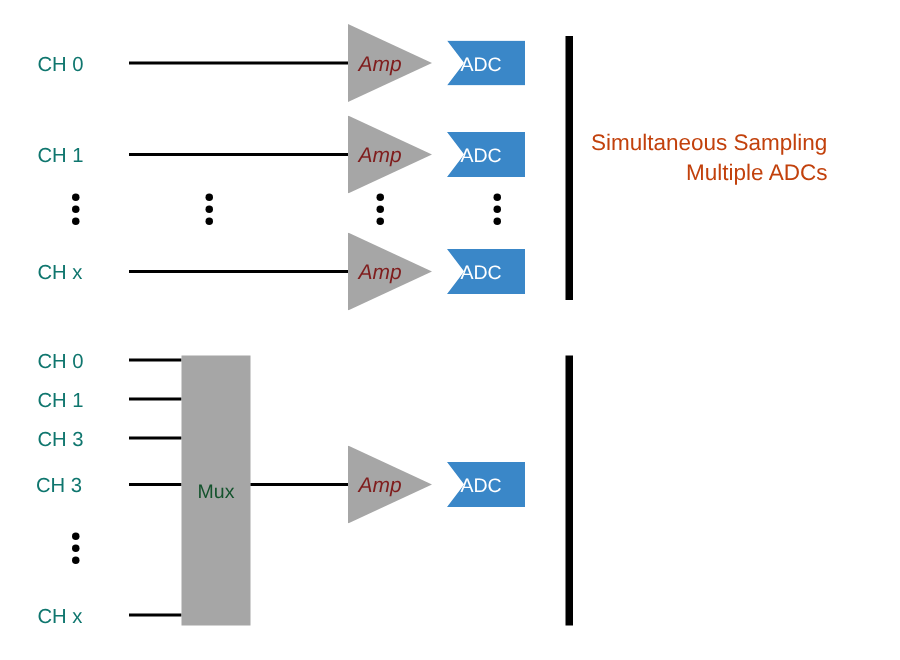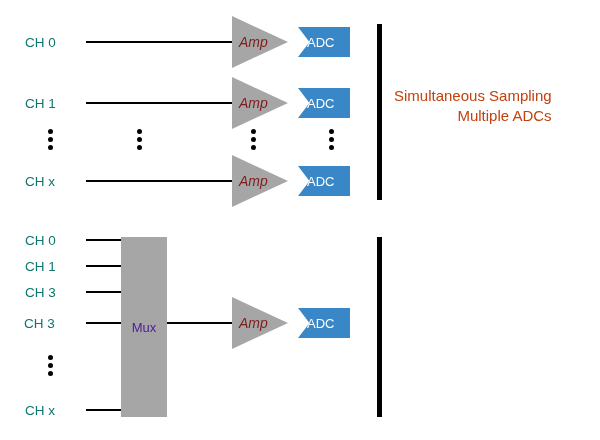--- a/index.html
+++ b/index.html
@@ -47,21 +47,21 @@
     padding-left: 9px;
   }
   .adc span { color: #ffffff; font-size: 13px; }
   .mux {
     position: absolute;
     background: var(--mux-fill, #a6a6a6);
     display: flex;
     align-items: center;
     justify-content: center;
   }
-  .mux span { color: #4c1d95; font-size: 13px; }
+  .mux span { color: #14532d; font-size: 13px; }
   .dots {
     position: absolute;
     display: flex;
     flex-direction: column;
     gap: 3px;
   }
   .dots i {
     display: block;
     width: 5px;
     height: 5px;

